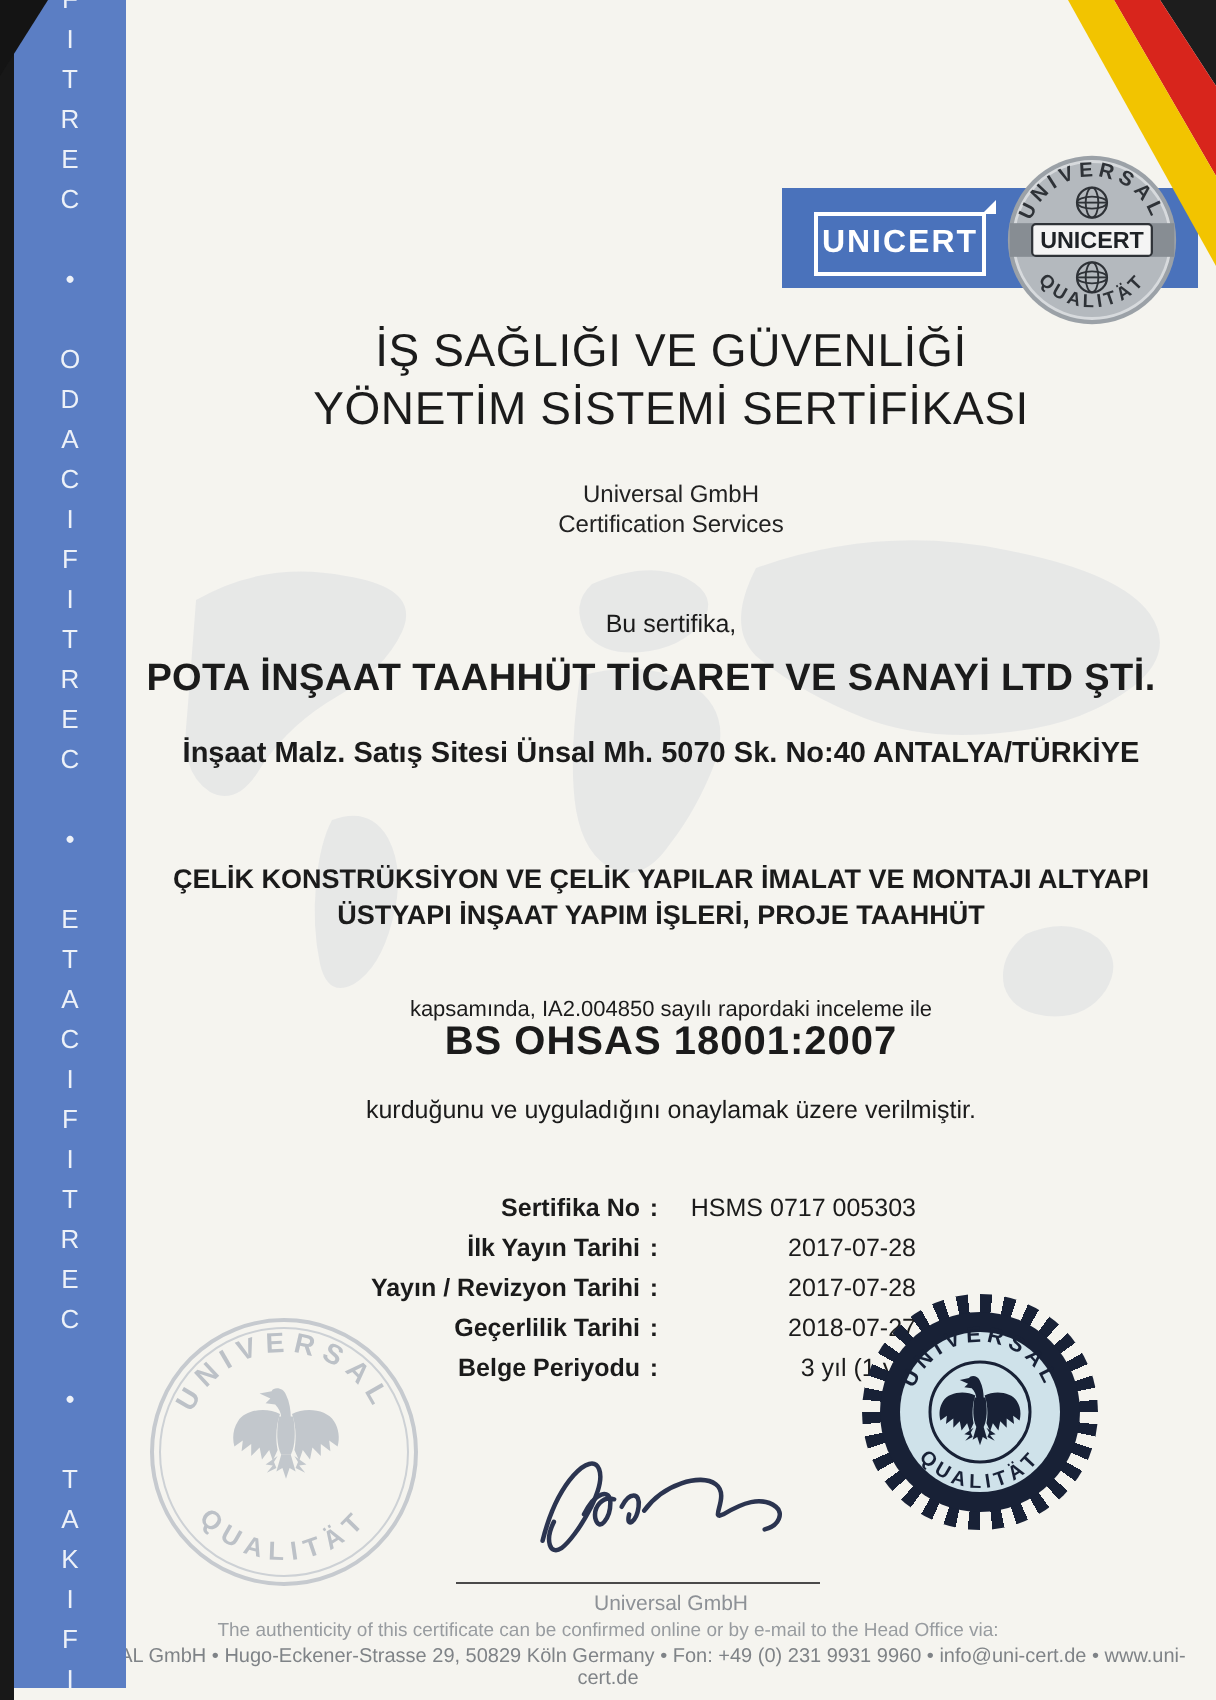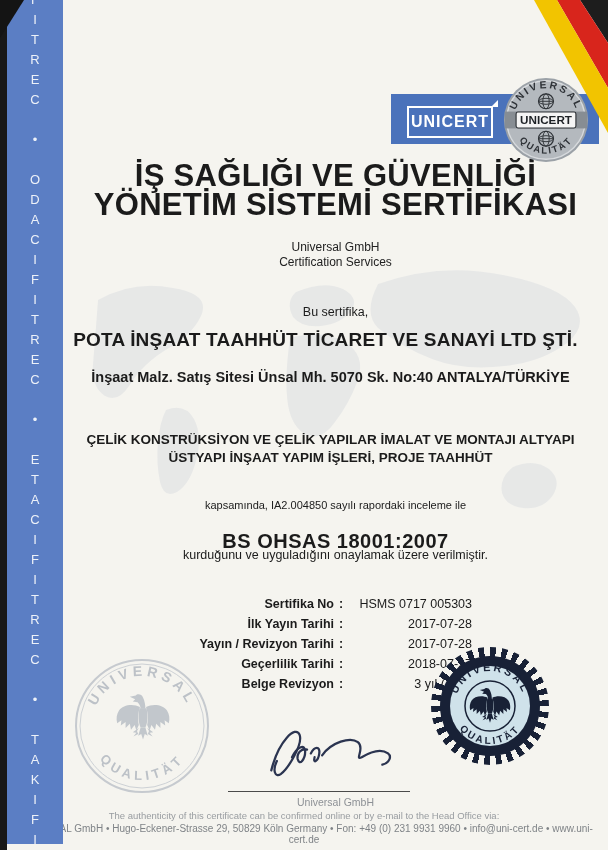--- a/index.html
+++ b/index.html
@@ -27,33 +27,33 @@
   .unicert-box .lbl{color:#ffffff;font-weight:bold;font-size:16px;letter-spacing:1px;}
   .unicert-notch{position:absolute;left:100px;top:6px;width:7px;height:7px;background:#ffffff;
     clip-path:polygon(0 100%,100% 0,100% 100%);}
   .top-seal{position:absolute;left:503px;top:77px;width:86px;height:86px;z-index:3;}
 
   
   .map{position:absolute;left:58px;top:262px;width:550px;height:300px;opacity:.6;z-index:0;}
 
   
   .content{position:absolute;left:63px;top:0;width:545px;height:850px;text-align:center;color:#1b1b1b;z-index:2;}
-  .title{position:absolute;left:0;width:100%;top:161px;font-size:31px;font-weight:bold;line-height:29px;letter-spacing:.3px;}
+  .title{position:absolute;left:0;width:100%;top:161px;font-size:23px;font-weight:normal;line-height:29px;letter-spacing:.3px;}
   .org{position:absolute;left:0;width:100%;top:240px;font-size:12px;line-height:15px;color:#222;}
   .intro{position:absolute;left:0;width:100%;top:305px;font-size:12.5px;}
   .company{position:absolute;left:-40px;width:calc(100% + 60px);top:329px;font-size:19px;font-weight:bold;letter-spacing:.2px;}
   .address{position:absolute;left:-20px;width:calc(100% + 30px);top:369px;font-size:14.5px;font-weight:bold;}
   .ofcompany{position:absolute;left:0;width:100%;top:406px;font-size:12.5px;}
   .scope{position:absolute;left:-20px;width:calc(100% + 30px);top:431px;font-size:13.5px;font-weight:bold;line-height:18px;}
   .report{position:absolute;left:0;width:100%;top:499px;font-size:11px;}
-  .standard{position:absolute;left:0;width:100%;top:510px;font-size:20px;font-weight:bold;letter-spacing:.5px;margin-top:20px;}
+  .standard{position:absolute;left:0;width:100%;top:510px;font-size:20px;font-weight:bold;letter-spacing:.5px;}
   .statement{position:absolute;left:0;width:100%;top:546px;font-size:12.5px;line-height:18px;}
 
   
-  .fields{position:absolute;left:162px;top:594px;width:310px;z-index:2;font-size:12.5px;color:#1b1b1b;}
+  .fields{position:absolute;left:148px;top:594px;width:310px;z-index:2;font-size:12.5px;color:#1b1b1b;}
   .frow{display:flex;line-height:20px;}
   .flabel{width:172px;text-align:right;font-weight:bold;}
   .fsep{width:14px;text-align:center;font-weight:bold;}
   .fvalue{flex:1;text-align:right;}
 
   
   .watermark{position:absolute;left:72px;top:656px;width:140px;height:140px;z-index:1;}
 
   
   .signature{position:absolute;left:255px;top:712px;width:170px;height:80px;z-index:2;}
@@ -187,21 +187,21 @@
       <span class="flabel">Yayın / Revizyon Tarihi</span>
       <span class="fsep">:</span>
       <span class="fvalue">2017-07-28</span>
     </div>
     <div class="frow">
       <span class="flabel">Geçerlilik Tarihi</span>
       <span class="fsep">:</span>
       <span class="fvalue">2018-07-27</span>
     </div>
     <div class="frow">
-      <span class="flabel">Belge Revizyon</span>
+      <span class="flabel">Belge Periyodu</span>
       <span class="fsep">:</span>
       <span class="fvalue">3 yıl (1.yıl)</span>
     </div>
   </div>
 
   <svg class="watermark" viewBox="0 0 140 140">
     <defs>
       <path id="arcT2" d="M 20,70 A 50,50 0 0 1 120,70"></path>
       <path id="arcB2" d="M 16,70 A 54,54 0 0 0 124,70"></path>
     </defs>

